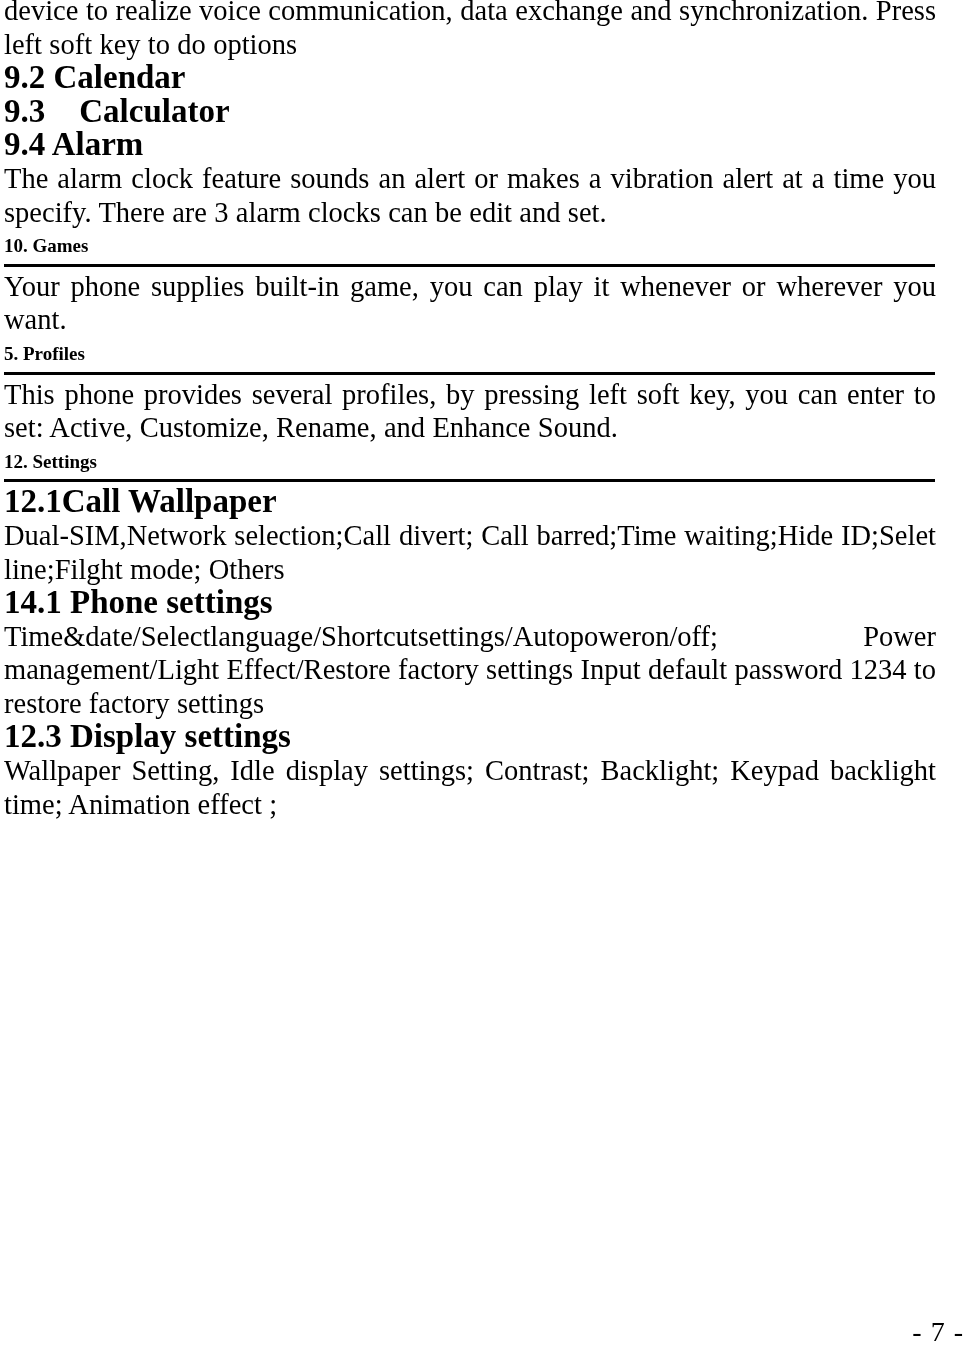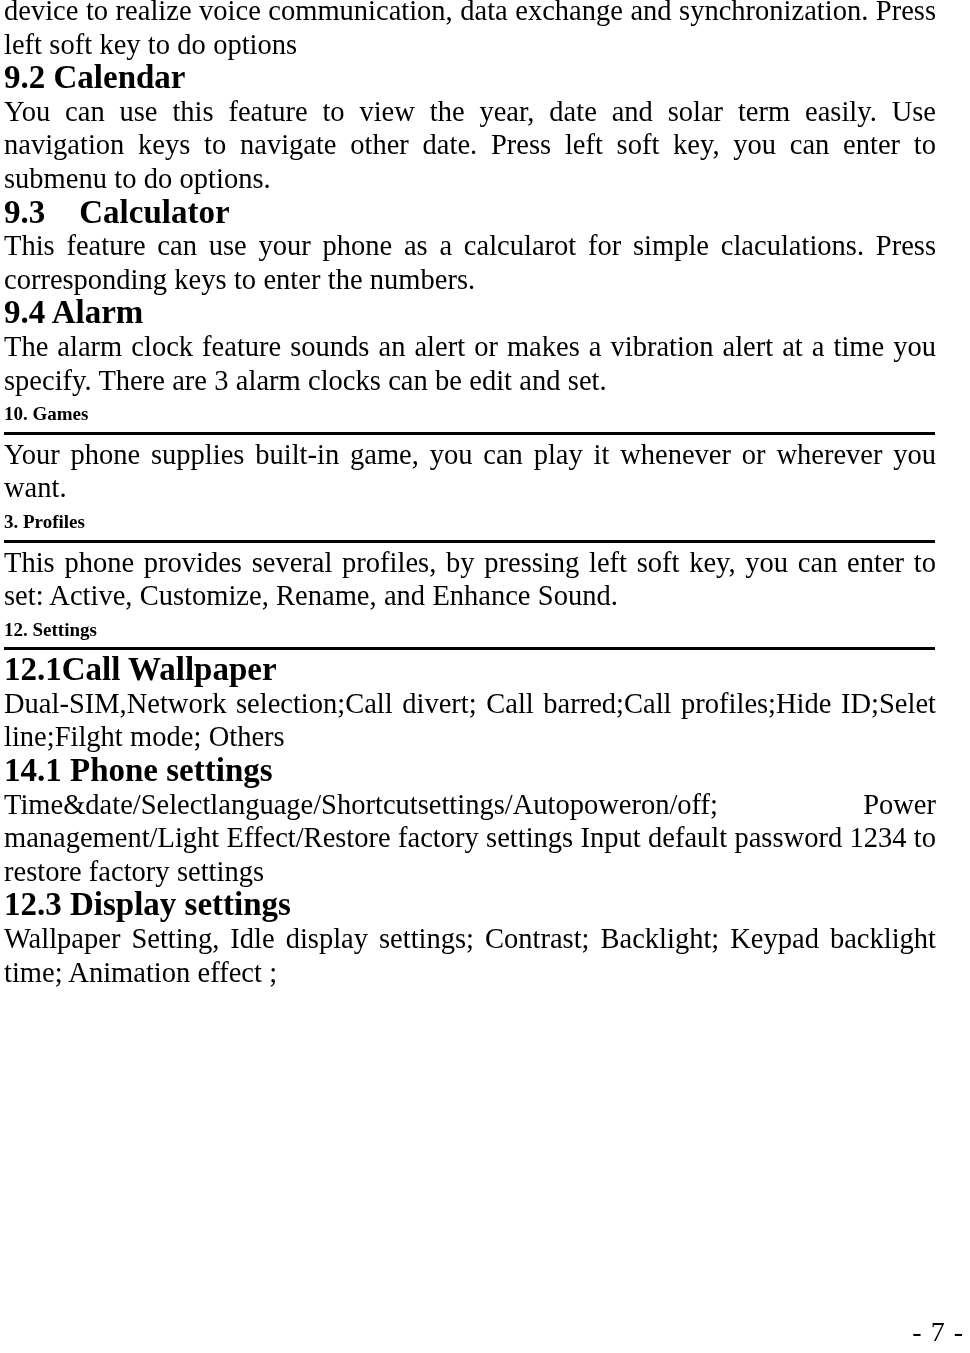--- a/index.html
+++ b/index.html
@@ -72,40 +72,38 @@
     text-align: right;
   }
 </style>
 </head>
 <body>
 
 <div class="page">
   <div class="content" id="doc-content">
       <p class="body-par">device to realize voice communication, data exchange and synchronization. Press left soft key to do options</p>
       <h2 class="heading">9.2 Calendar</h2>
-      <p class="body-par">You can use this feature to view the year, date and solar term easily. Use navigation keys to navigate other date. Press left soft key, you can enter to submenu to do options.</p>
       <h2 class="heading"><span>9.3</span><span class="tab-gap"></span><span>Calculator</span></h2>
-      <p class="body-par">This feature can use your phone as a calcularot for simple claculations. Press corresponding keys to enter the numbers.</p>
       <h2 class="heading">9.4 Alarm</h2>
       <p class="body-par">The alarm clock feature sounds an alert or makes a vibration alert at a time you specify. There are 3 alarm clocks can be edit and set.</p>
       <h1 class="heading">10. Games</h1>
       <div class="rule-wrap">
         <hr class="rule">
       </div>
       <p class="body-par">Your phone supplies built-in game, you can play it whenever or wherever you want.</p>
-      <h1 class="heading">3. Profiles</h1>
+      <h1 class="heading">5. Profiles</h1>
       <div class="rule-wrap">
         <hr class="rule">
       </div>
       <p class="body-par">This phone provides several profiles, by pressing left soft key, you can enter to set: Active, Customize, Rename, and Enhance Sound.</p>
       <h1 class="heading">12. Settings</h1>
       <div class="rule-wrap">
         <hr class="rule">
       </div>
       <h2 class="heading">12.1Call Wallpaper</h2>
-      <p class="body-par">Dual-SIM,Network selection;Call divert; Call barred;Call profiles;Hide ID;Selet line;Filght mode; Others</p>
+      <p class="body-par">Dual-SIM,Network selection;Call divert; Call barred;Time waiting;Hide ID;Selet line;Filght mode; Others</p>
       <h2 class="heading">14.1 Phone settings</h2>
       <p class="body-par">Time&amp;date/Selectlanguage/Shortcutsettings/Autopoweron/off; Power management/Light Effect/Restore factory settings Input default password 1234 to restore factory settings</p>
       <h2 class="heading">12.3 Display settings</h2>
       <p class="body-par">Wallpaper Setting, Idle display settings; Contrast; Backlight; Keypad backlight time; Animation effect ;</p>
     </div>
   <div class="page-number">- 7 -</div>
 </div>
 
 </body></html>

